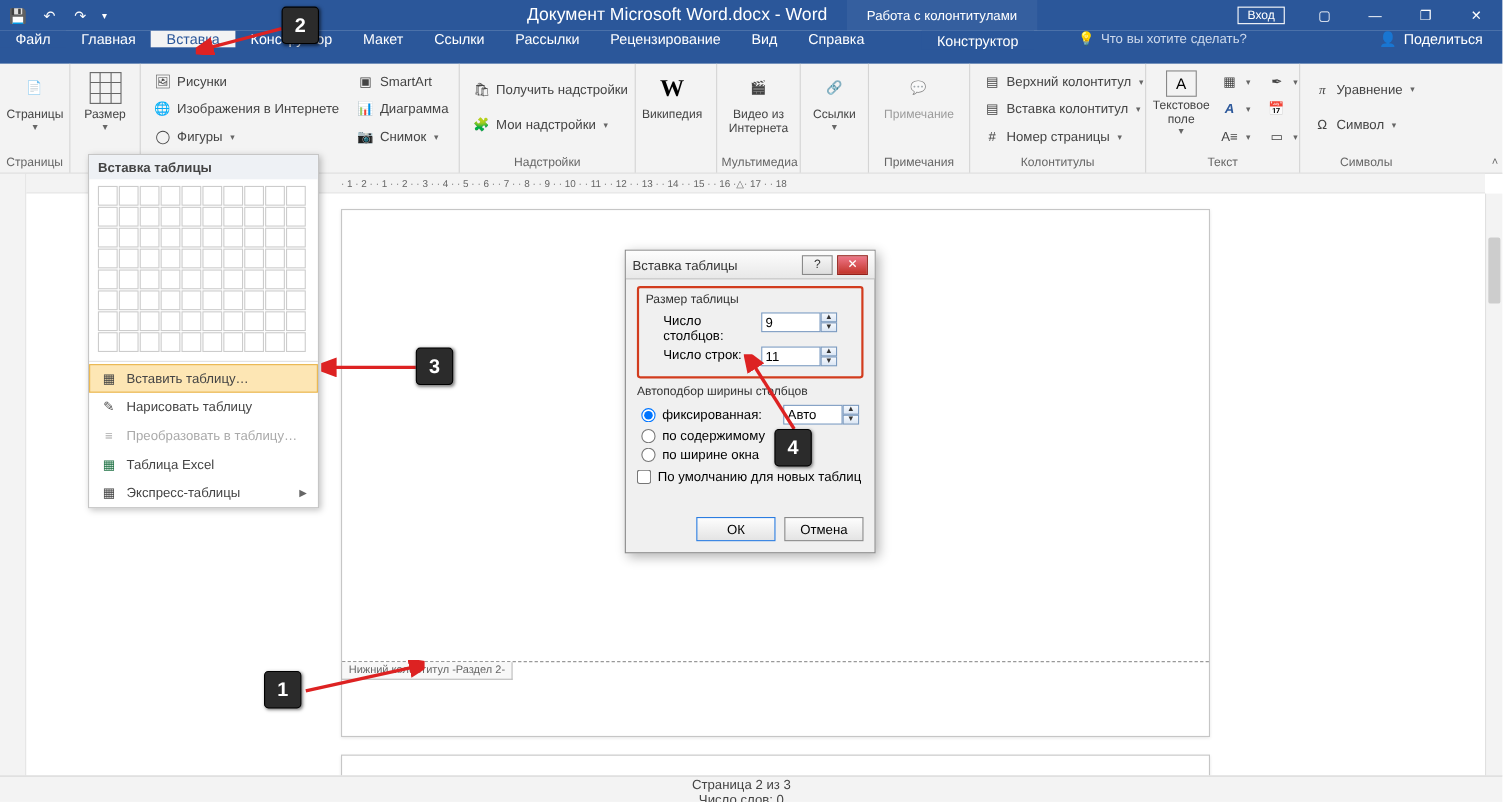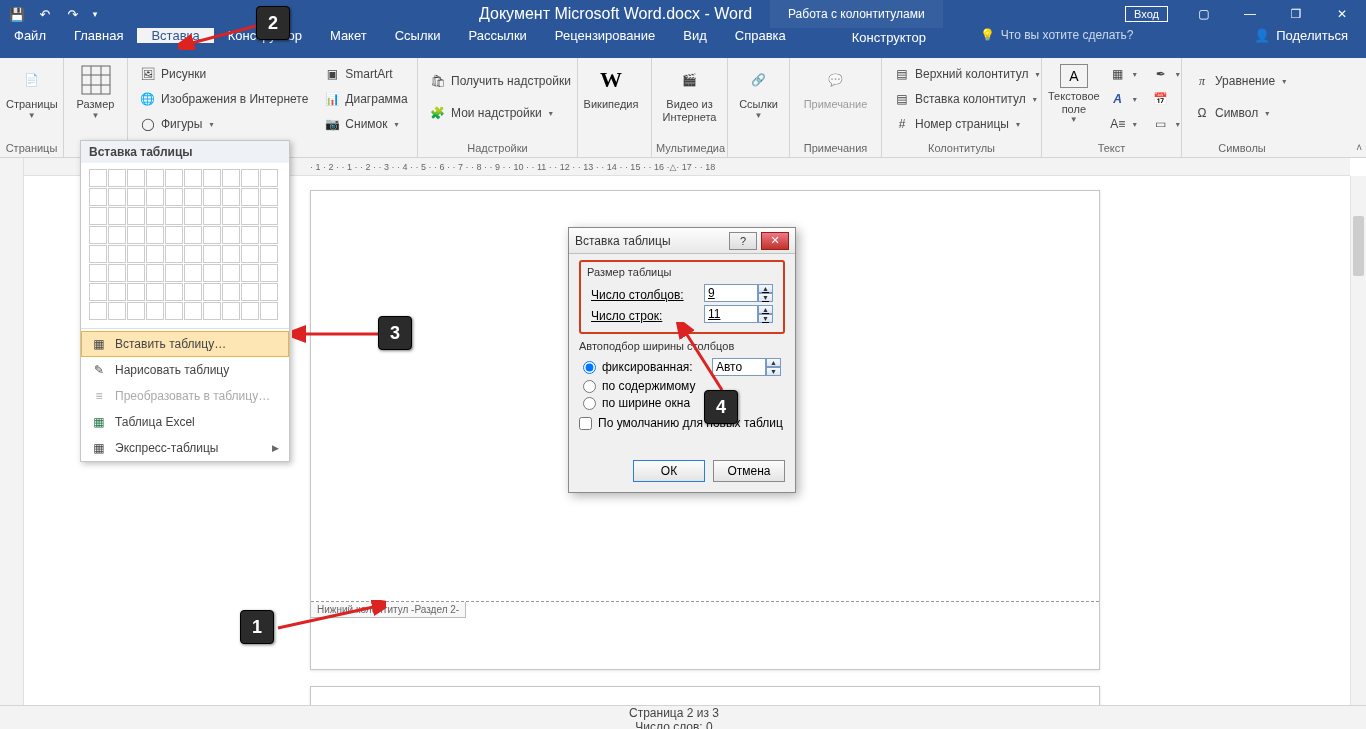--- a/index.html
+++ b/index.html
@@ -75,21 +75,21 @@
 
 
 .dialog { position: absolute; left: 568px; top: 227px; width: 228px; background: #f0f0f0; border: 1px solid #8a8a8a; box-shadow: 3px 3px 10px rgba(0,0,0,0.3); z-index: 30; font-size: 12px; }
 .dialog .dlg-title { height: 26px; background: linear-gradient(#fdfdfd,#e8e8e8); border-bottom:1px solid #c0c0c0; display:flex; align-items:center; padding:0 6px; color:#333; }
 .dialog .dlg-title .dbtns{margin-left:auto; display:flex; gap:0;}
 .dialog .dlg-title .db{width:28px;height:18px; border:1px solid #8a8a8a; background:linear-gradient(#f6f6f6,#dedede); display:flex;align-items:center;justify-content:center; font-size:11px; color:#333; margin-left:4px;}
 .dialog .dlg-title .db.close{ background:linear-gradient(#e78,#c23329); color:#fff; border-color:#93201a;}
 .dlg-body { padding: 6px 10px 10px 10px; }
 .fs { border: 2px solid #d23c1e; border-radius:3px; padding: 4px 6px 6px 6px; margin-bottom: 6px; }
 .fs-label { font-size: 11px; color:#333; padding: 0 0 3px 0;}
-.row { display:flex; align-items:flex-end; margin: 3px 4px; text-decoration: underline; }
+.row { display:flex; align-items:flex-start; margin: 3px 16px; }
 .row label { flex:1; }
 .spin { display:flex; align-items:center; }
 .spin input { width: 54px; height: 18px; border:1px solid #7a9ac0; padding:0 3px; font-size:12px;}
 .spinbtns { display:flex; flex-direction:column; }
 .spinbtns .sb{width:15px;height:9px; border:1px solid #7a9ac0; background:linear-gradient(#f6f9fd,#dbe6f4); font-size:7px; display:flex;align-items:center;justify-content:center; color:#333;}
 .radio-row{display:flex; align-items:center; margin:3px 4px; gap:6px;}
 .radio-row input[type=radio]{margin:0;}
 .chk-row{display:flex;align-items:center; gap:6px; margin-top:6px;}
 .dlg-btns{display:flex; justify-content:flex-end; gap:8px; margin-top:10px;}
 .dlg-btns button{width:72px; height:22px; border:1px solid #8a8a8a; background:linear-gradient(#fdfdfd,#e4e4e4); font-size:12px;margin-top:20px;}

